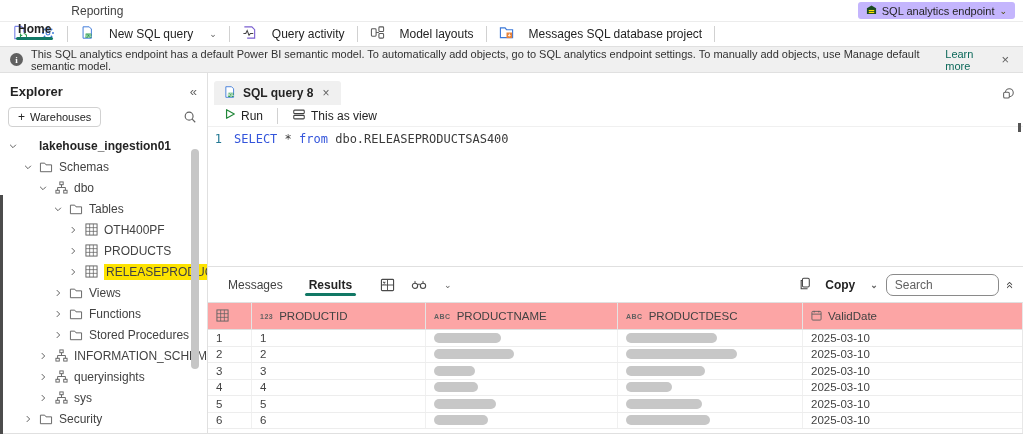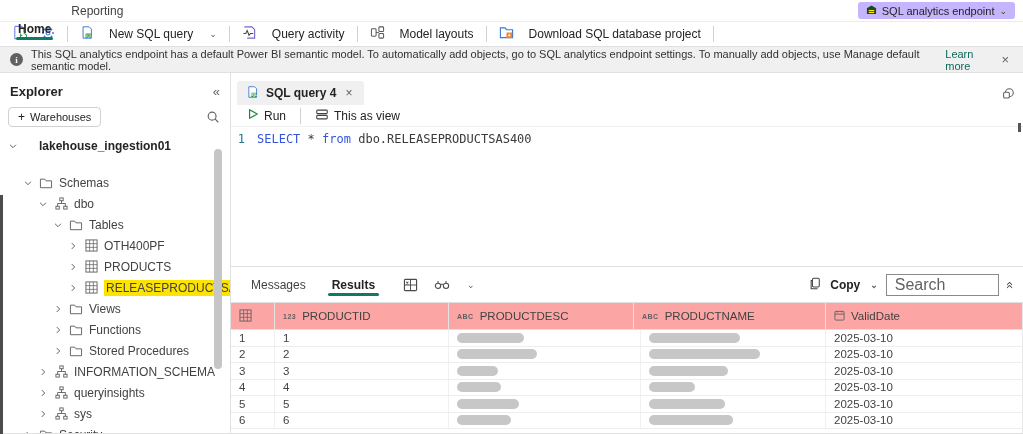--- a/index.html
+++ b/index.html
@@ -23,21 +23,21 @@
   .chev-down { font-size:9px; color:#616161; margin-left:1px; }
 
   
   .banner { height:26px; background:#f0f0f0; border-bottom:1px solid #e0e0e0; display:flex; align-items:center; padding:0 10px; font-size:11px; color:#323232; }
   .info-dot { width:13px; height:13px; border-radius:50%; background:#616161; color:#fff; font-size:9px; font-weight:bold; display:inline-flex; align-items:center; justify-content:center; margin-right:8px; flex:none; font-family:"Liberation Serif", serif; }
   .banner a { color:#0c695a; text-decoration:none; margin-left:14px; cursor:pointer; }
   .banner .close { margin-left:auto; color:#616161; font-size:13px; cursor:pointer; padding:0 4px; }
 
   
   .main { display:flex; height:360px; }
-  .explorer { position:relative; width:231px; flex:none; border-right:1px solid #e0e0e0; overflow:hidden; }
+  .explorer { position:relative; width:208px; flex:none; border-right:1px solid #e0e0e0; overflow:hidden; }
   .exp-head { height:30px; display:flex; align-items:center; padding:6px 10px 0 10px; }
   .exp-title { font-size:13px; font-weight:bold; }
   .exp-collapse { margin-left:auto; color:#616161; font-size:13px; cursor:pointer; }
   .exp-actions { height:26px; display:flex; align-items:center; padding:2px 10px 0 8px; }
   .warehouses-btn { display:flex; align-items:center; gap:5px; border:1px solid #d1d1d1; border-radius:4px; padding:2px 9px; font-size:11px; color:#242424; background:#fff; cursor:pointer; }
   .warehouses-btn .plus { font-size:12px; }
   .exp-search { margin-left:auto; cursor:pointer; display:flex; }
   .tree { padding-top:6px; }
   .tree-row { height:21px; display:flex; align-items:center; gap:6px; cursor:pointer; }
   .tree-chev { width:10px; display:flex; justify-content:center; flex:none; }
@@ -63,22 +63,22 @@
   .editor-mark { position:absolute; right:2px; top:-4px; width:3px; height:9px; background:#555; }
 
   
   .results { height:166px; display:flex; flex-direction:column; }
   .results-bar { height:35px; display:flex; align-items:center; padding:0 10px 0 16px; gap:4px; }
   .rtab { position:relative; padding:6px 4px; margin-right:14px; color:#424242; cursor:pointer; }
   .rtab.active { font-weight:bold; color:#242424; }
   .rtab.active::after { content:""; position:absolute; left:0; right:0; bottom:2px; height:3px; background:#117865; border-radius:2px; }
   .ricon { padding:2px 6px; cursor:pointer; display:flex; align-items:center; }
   .rbar-right { margin-left:auto; display:flex; align-items:center; gap:8px; }
-  .copy-btn { display:flex; align-items:center; gap:9px; cursor:pointer; font-weight:bold; color:#242424; }
-  .search-box { width:113px; height:22px; border:1px solid #8a8a8a; border-radius:0; font-size:16px; padding:0 8px; color:#242424; font-family:"Liberation Sans",sans-serif; }
+  .copy-btn { display:flex; align-items:center; gap:14px; cursor:pointer; font-weight:bold; color:#242424; }
+  .search-box { width:113px; height:22px; border:1px solid #8a8a8a; border-radius:7px; font-size:12px; padding:0 8px; color:#242424; font-family:"Liberation Sans",sans-serif; }
   .search-box::placeholder { color:#616161; }
   .collapse-results { color:#424242; font-size:13px; transform:rotate(90deg); cursor:pointer; letter-spacing:-1px; }
 
   .grid { flex:1; overflow:hidden; border-top:1px solid #e0e0e0; font-size:11.5px; border-right:1px solid #e8e8e8; }
   .g-header { display:flex; height:27px; background:#fca5a5; border-bottom:1px solid #e0e0e0; }
   .g-hcell { display:flex; align-items:center; gap:6px; padding:0 8px; border-right:1px solid #e4e4e4; color:#424242; cursor:pointer; }
   .typ { font-size:7px; color:#616161; letter-spacing:.5px; font-weight:bold; }
   .g-row { display:flex; height:16.5px; border-bottom:1px solid #ededed; cursor:default; }
   .g-cell { display:flex; align-items:center; padding:0 8px; border-right:1px solid #f0f0f0; color:#424242; overflow:hidden; }
   .c0 { width:44px; flex:none; justify-content:flex-start; }
@@ -157,21 +157,21 @@
           </svg></span>
       <span>Model layouts</span>
     </div>
     <div class="tdivider"></div>
     <div class="tbtn">
       <span><svg width="15" height="15" viewBox="0 0 16 16">
             <path d="M1.5 3h5l1.5 2h6.5v8.5h-13z" fill="none" stroke="#3b78d8" stroke-width="1.2"></path>
             <rect x="8" y="8" width="6" height="6" fill="#e8833a"></rect>
             <path d="M11 9.2v2.6M9.8 10.8l1.2 1.2 1.2-1.2" stroke="#fff" stroke-width="1" fill="none"></path>
           </svg></span>
-      <span>Download SQL database project</span>
+      <span>Messages SQL database project</span>
     </div>
     <div class="tdivider"></div>
   </div>
 
   <div class="banner">
     <span class="info-dot">i</span>
     <span>This SQL analytics endpoint has a default Power BI semantic model. To automatically add objects, go to SQL analytics endpoint settings. To manually add objects, use Manage default semantic model.</span>
     <a>Learn more</a>
     <span class="close">×</span>
   </div>
@@ -197,21 +197,21 @@
       </div>
       <div class="tree" id="tree">
           <div class="tree-row" style="padding-left: 8px;">
             <span class="tree-chev">
               <svg width="10" height="10" viewBox="0 0 12 12">
                 <path d="M2.5 4.5l3.5 3.5 3.5-3.5" fill="none" stroke="#616161" stroke-width="1.2"></path>
               </svg>
             </span>
             <span class="tree-label bold">lakehouse_ingestion01</span>
           </div>
-          <div class="tree-row" style="padding-left: 23px; margin-top: 16px;">
+          <div class="tree-row" style="padding-left: 23px;">
             <span class="tree-chev">
               <svg width="10" height="10" viewBox="0 0 12 12">
                 <path d="M2.5 4.5l3.5 3.5 3.5-3.5" fill="none" stroke="#616161" stroke-width="1.2"></path>
               </svg>
             </span>
             <span class="tree-icon">
               <svg width="14" height="12" viewBox="0 0 16 14">
                 <path d="M1.5 2.5h5l1.5 2h6.5v8h-13z" fill="#fff" stroke="#616161" stroke-width="1.1"></path>
               </svg>
             </span>
@@ -393,21 +393,21 @@
     </div>
 
     <div class="workspace">
       <div class="tabstrip">
         <div class="qtab">
           <span><svg width="13" height="14" viewBox="0 0 16 16">
                 <path d="M3.5 1.5h7l2.5 2.5v10.5h-9.5z" fill="#fff" stroke="#3b78d8" stroke-width="1.1"></path>
                 <rect x="6" y="9" width="7" height="5" rx="1" fill="#2e9e4f"></rect>
                 <text x="9.5" y="13" font-size="4" fill="#fff" text-anchor="middle" font-family="sans-serif">SQL</text>
               </svg></span>
-          <span>SQL query 4</span>
+          <span>SQL query 8</span>
           <span class="close">×</span>
         </div>
         <span class="tab-copy">
             <svg width="14" height="14" viewBox="0 0 16 16">
               <circle cx="9.5" cy="6.5" r="4.5" fill="none" stroke="#616161" stroke-width="1.2"></circle>
               <rect x="3" y="6" width="6.5" height="6.5" rx="1.5" fill="#fff" stroke="#616161" stroke-width="1.2"></rect>
             </svg>
           </span>
       </div>
 
@@ -474,27 +474,27 @@
             <div class="g-hcell c0">
                 <span><svg width="13" height="13" viewBox="0 0 14 14">
                     <rect x="1" y="1" width="12" height="12" fill="none" stroke="#616161" stroke-width="1"></rect>
                     <path d="M1 5h12M1 9h12M5 1v12M9 1v12" stroke="#616161" stroke-width=".8"></path>
                   </svg></span>
               </div>
             <div class="g-hcell c1">
                 <span class="typ">123</span>
                 <span>PRODUCTID</span>
               </div>
+            <div class="g-hcell c2">
+                <span class="typ">ABC</span>
+                <span>PRODUCTNAME</span>
+              </div>
             <div class="g-hcell c3">
                 <span class="typ">ABC</span>
                 <span>PRODUCTDESC</span>
-              </div>
-            <div class="g-hcell c2">
-                <span class="typ">ABC</span>
-                <span>PRODUCTNAME</span>
               </div>
             <div class="g-hcell c4">
                 <span><svg width="11" height="11" viewBox="0 0 12 12">
                     <rect x="1" y="1.5" width="10" height="9.5" rx="1" fill="none" stroke="#616161" stroke-width="1"></rect>
                     <path d="M1 4.5h10" stroke="#616161" stroke-width="1"></path>
                     <path d="M3.5 1v1.8M8.5 1v1.8" stroke="#616161" stroke-width="1"></path>
                   </svg></span>
                 <span>ValidDate</span>
               </div>
           </div>

